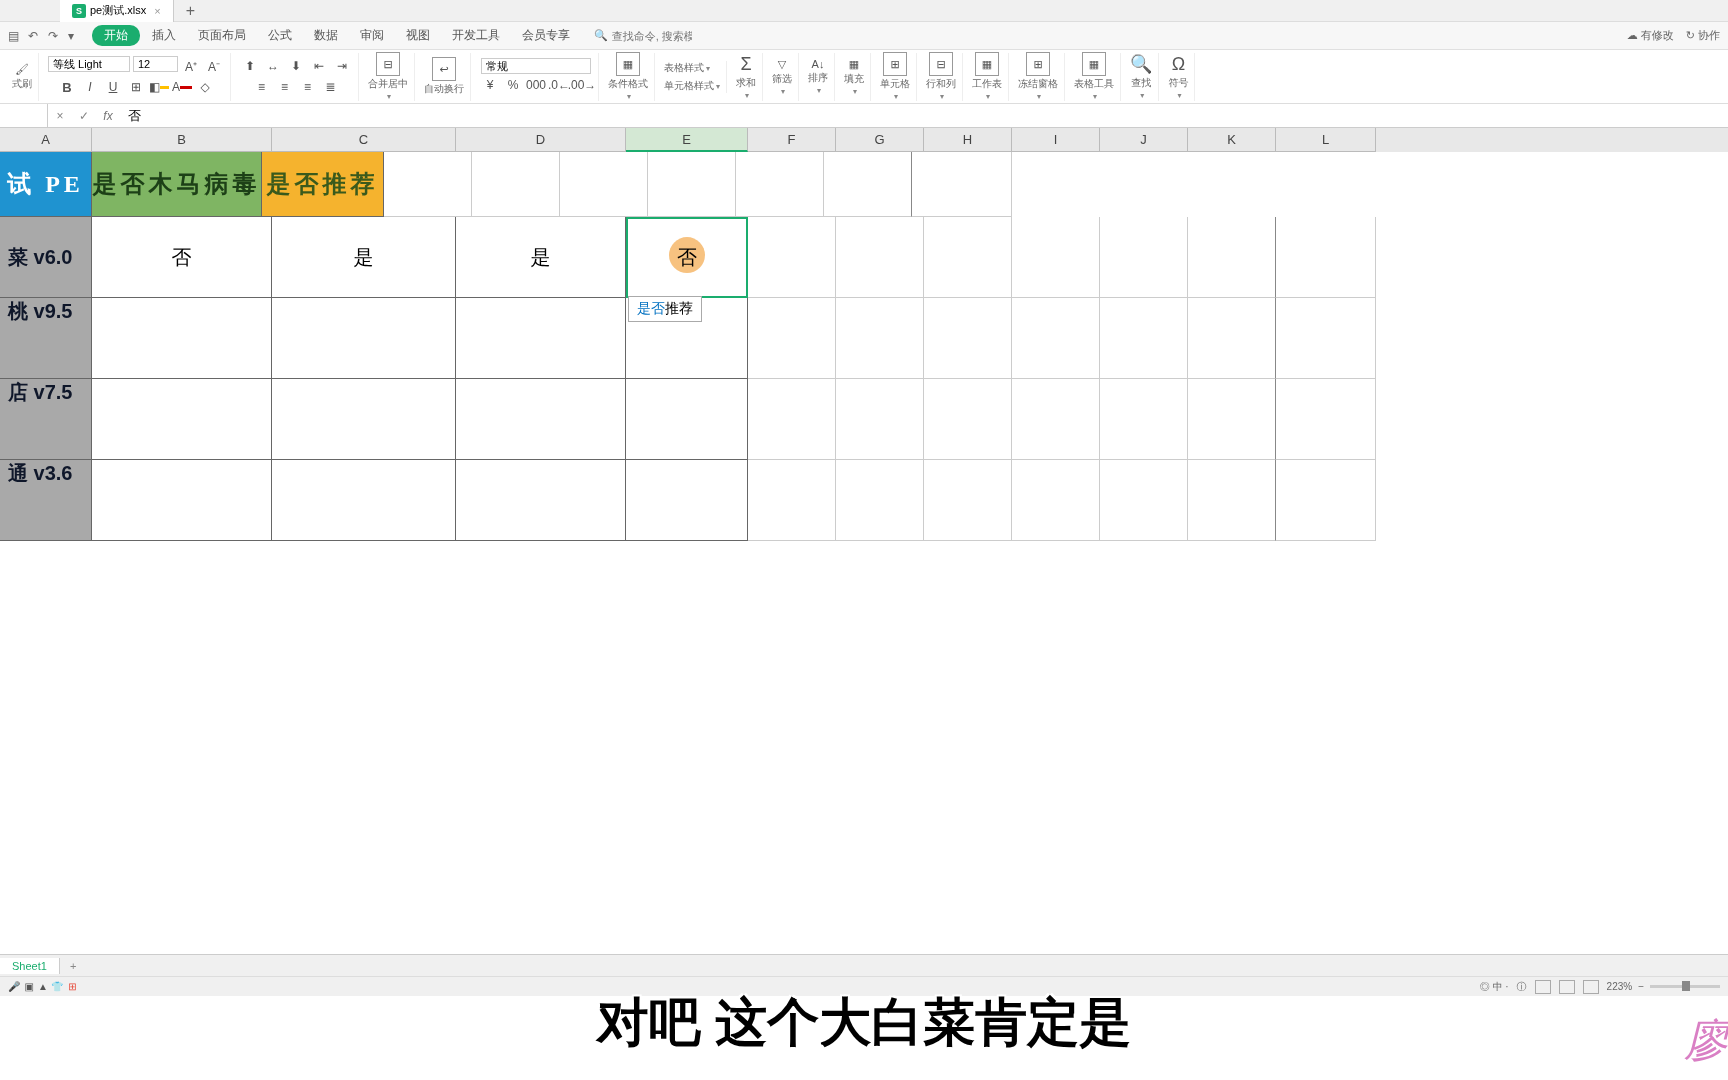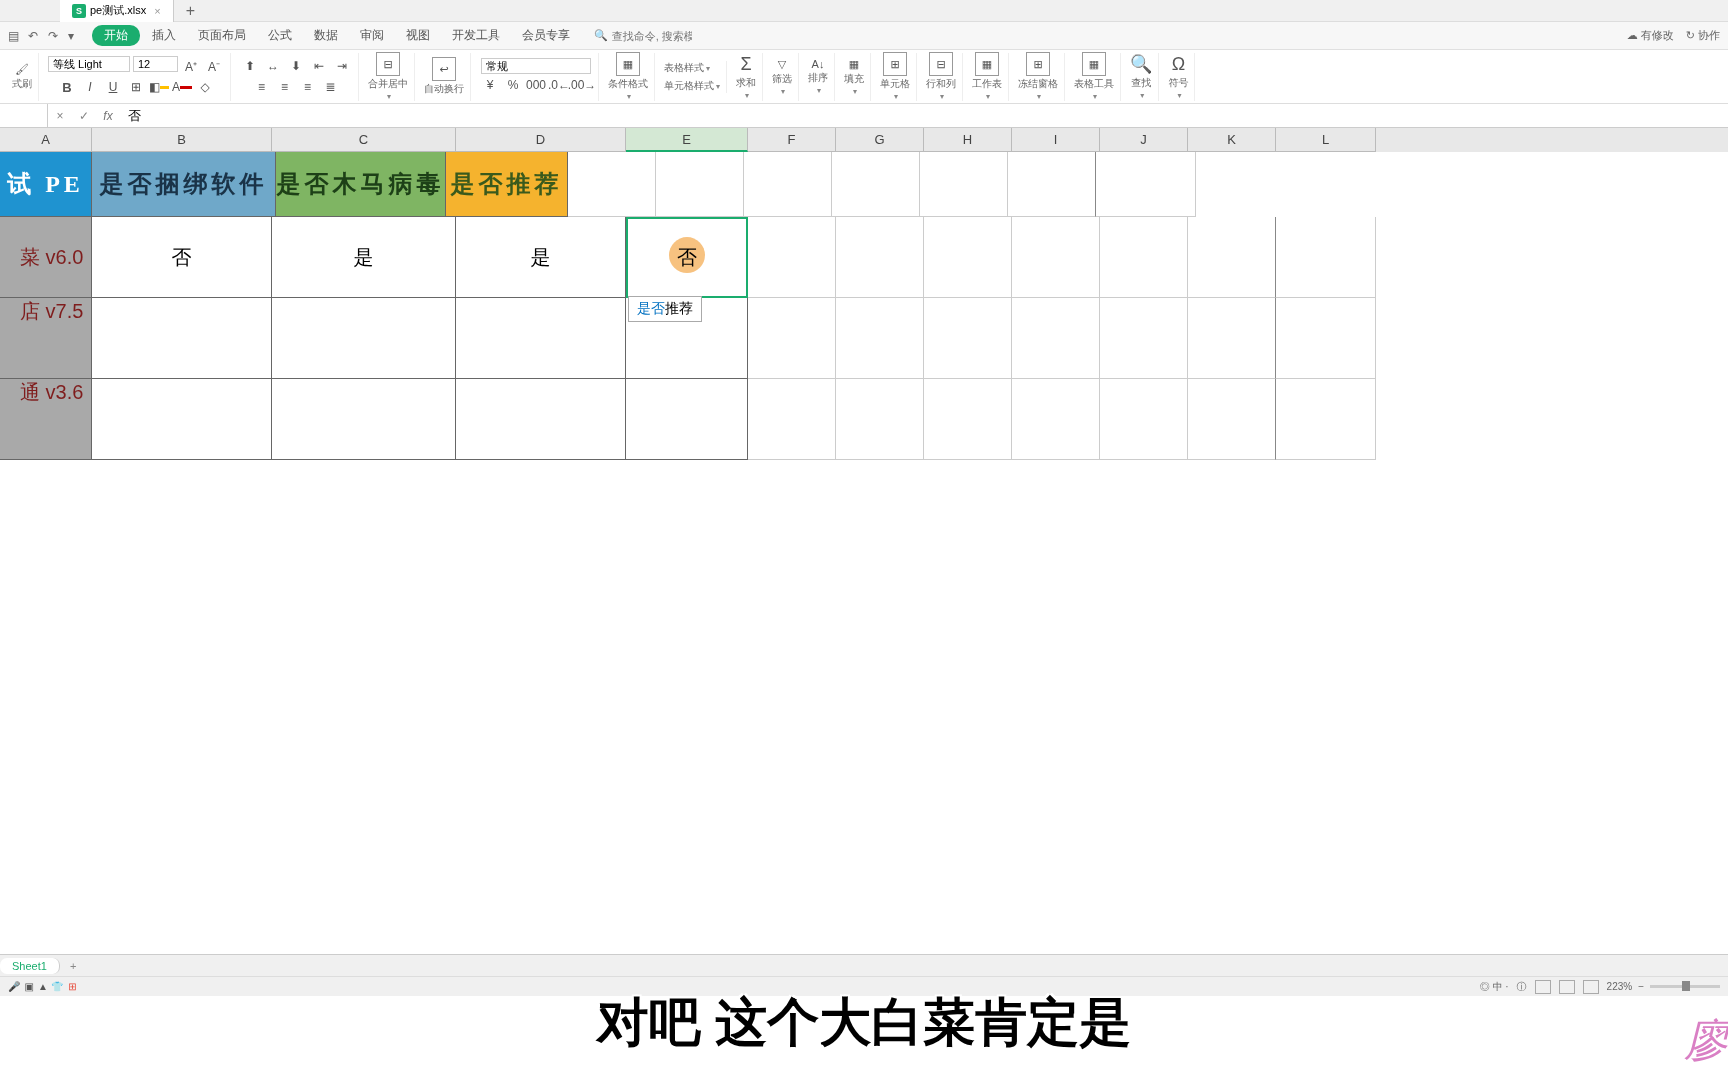--- a/index.html
+++ b/index.html
@@ -42,34 +42,34 @@
     .fb-fx { font-style: italic; color: #777; }
     .fb-input { flex: 1; border: none; padding: 0 8px; font-size: 13px; }
 
     .sheet-area { position: relative; height: 826px; overflow: hidden; }
     .col-headers { display: flex; height: 24px; background: #e8e8e8; }
     .col-h { border-right: 1px solid #bbb; border-bottom: 1px solid #bbb; display: flex; align-items: center; justify-content: center; font-size: 13px; color: #444; }
     .col-h.sel { background: #d4e8d4; border-bottom: 2px solid #1aad6e; }
     .row { display: flex; }
     .cell { border-right: 1px solid #ccc; border-bottom: 1px solid #ccc; display: flex; align-items: center; justify-content: center; font-size: 20px; position: relative; }
     .cell.thick { border-right: 1px solid #666; border-bottom: 1px solid #666; }
-    .cell.rhead { background: #a9a9a9; color: #7f1d1d; justify-content: flex-start; padding-left: 20px; }
+    .cell.rhead { background: #a9a9a9; color: #0f172a; justify-content: flex-start; padding-left: 8px; font-weight: bold; }
     .hdr { font-family: "SimSun", serif; font-weight: bold; letter-spacing: 4px; font-size: 24px; }
     .h1 { background: #1f93d0; color: #fff; }
     .h2 { background: #c55a1e; color: #fff; }
     .h3 { background: #6fa8c9; color: #1a3348; }
     .h4 { background: #7fb563; color: #1d4017; }
     .h5 { background: #f5b32e; color: #3a5a1c; }
     .editing { background: #fff; border: 2px solid #1aad6e !important; }
     .cursor-highlight { position: absolute; width: 36px; height: 36px; background: #f6b76a; border-radius: 50%; top: 50%; left: 50%; transform: translate(-50%, -58%); opacity: 0.85; }
     .autocomplete { position: absolute; top: 100%; left: 0; background: #fff; border: 1px solid #aaa; padding: 3px 8px; font-size: 14px; z-index: 10; white-space: nowrap; }
     .ac-match { color: #0070c0; }
 
     .sheet-tabs { height: 22px; display: flex; align-items: center; background: #f0f0f0; border-top: 1px solid #ccc; font-size: 11px; }
-    .sheet-tab { padding: 2px 12px; border-right: 1px solid #ccc; background: #fff; cursor: pointer; color: #1aad6e; border-radius: 7px; }
+    .sheet-tab { padding: 2px 12px; border-right: 1px solid #ccc; background: #fff; cursor: pointer; color: #1aad6e; }
     .sheet-add { padding: 0 10px; color: #888; cursor: pointer; }
 
     .status-bar { height: 20px; background: #f0f0f0; display: flex; align-items: center; padding: 0 8px; font-size: 10px; color: #666; border-top: 1px solid #ddd; }
     .status-icons { display: flex; gap: 4px; }
     .zoom-area { display: flex; align-items: center; gap: 6px; }
     .status-right { margin-left: auto; display: flex; align-items: center; gap: 8px; }
     .view-btn { width: 16px; height: 14px; border: 1px solid #aaa; }
     .slider { width: 70px; height: 3px; background: #ccc; position: relative; }
     .slider-thumb { position: absolute; width: 8px; height: 10px; background: #888; top: -4px; left: 45%; }
 
@@ -273,21 +273,20 @@
     <div class="col-h" style="width:88px">G</div>
     <div class="col-h" style="width:88px">H</div>
     <div class="col-h" style="width:88px">I</div>
     <div class="col-h" style="width:88px">J</div>
     <div class="col-h" style="width:88px">K</div>
     <div class="col-h" style="width:100px">L</div>
   </div>
 
   <div class="row">
     <div class="cell thick hdr h1" style="width:92px;height:65px">试 PE</div>
-    <div class="cell thick hdr h3" style="width:184px;height:65px">是否捆绑软件</div>
     <div class="cell thick hdr h4" style="width:170px;height:65px">是否木马病毒</div>
     <div class="cell thick hdr h5" style="width:122px;height:65px">是否推荐</div>
     <div class="cell" style="width:88px;height:65px"></div>
     <div class="cell" style="width:88px;height:65px"></div>
     <div class="cell" style="width:88px;height:65px"></div>
     <div class="cell" style="width:88px;height:65px"></div>
     <div class="cell" style="width:88px;height:65px"></div>
     <div class="cell" style="width:88px;height:65px;border-right:1px solid #888"></div>
     <div class="cell" style="width:100px;height:65px"></div>
   </div>
@@ -307,20 +306,36 @@
     <div class="cell" style="width:88px;height:81px"></div>
     <div class="cell" style="width:88px;height:81px"></div>
     <div class="cell" style="width:88px;height:81px"></div>
     <div class="cell" style="width:88px;height:81px"></div>
     <div class="cell" style="width:88px;height:81px"></div>
     <div class="cell" style="width:88px;height:81px;border-right:1px solid #888"></div>
     <div class="cell" style="width:100px;height:81px"></div>
   </div>
 
   <div id="data-rows">
+      <div class="row">
+        <div class="cell thick rhead" style="width:92px;height:81px;flex-direction:column;align-items:flex-start">
+          <div>桃 v9.5</div>
+        </div>
+        <div class="cell thick" style="width:180px;height:81px"></div>
+        <div class="cell thick" style="width:184px;height:81px"></div>
+        <div class="cell thick" style="width:170px;height:81px"></div>
+        <div class="cell thick" style="width:122px;height:81px"></div>
+        <div class="cell" style="width:88px;height:81px"></div>
+        <div class="cell" style="width:88px;height:81px"></div>
+        <div class="cell" style="width:88px;height:81px"></div>
+        <div class="cell" style="width:88px;height:81px"></div>
+        <div class="cell" style="width:88px;height:81px"></div>
+        <div class="cell" style="width:88px;height:81px;border-right:1px solid #888"></div>
+        <div class="cell" style="width:100px;height:81px"></div>
+      </div>
       <div class="row">
         <div class="cell thick rhead" style="width:92px;height:81px;flex-direction:column;align-items:flex-start">
           <div>店 v7.5</div>
         </div>
         <div class="cell thick" style="width:180px;height:81px"></div>
         <div class="cell thick" style="width:184px;height:81px"></div>
         <div class="cell thick" style="width:170px;height:81px"></div>
         <div class="cell thick" style="width:122px;height:81px"></div>
         <div class="cell" style="width:88px;height:81px"></div>
         <div class="cell" style="width:88px;height:81px"></div>

